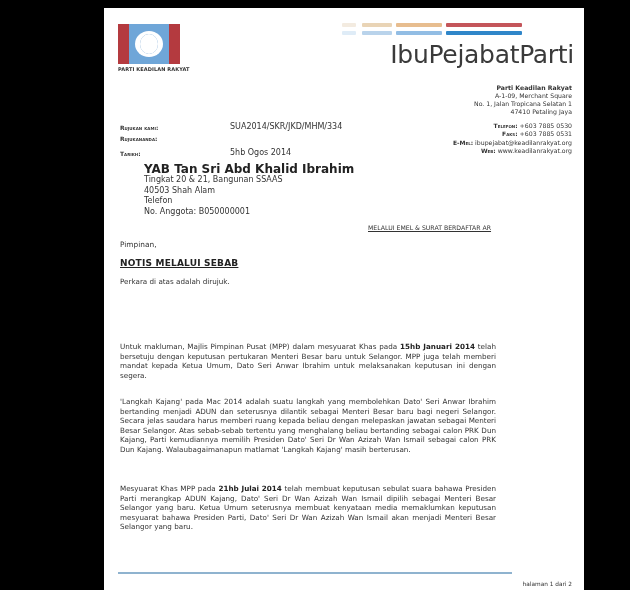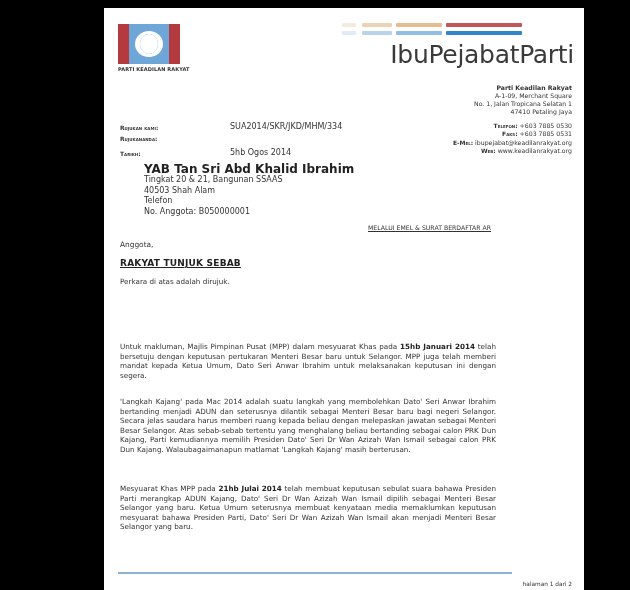--- a/index.html
+++ b/index.html
@@ -88,22 +88,22 @@
 
   <div class="abs addressee">
     <div class="name">YAB Tan Sri Abd Khalid Ibrahim</div>
     <div>Tingkat 20 &amp; 21, Bangunan SSAAS</div>
     <div>40503 Shah Alam</div>
     <div>Telefon</div>
     <div>No. Anggota: B050000001</div>
   </div>
 
   <div class="abs via">MELALUI EMEL &amp; SURAT BERDAFTAR AR</div>
-  <div class="abs salut">Anggota,</div>
-  <div class="abs title">RAKYAT TUNJUK SEBAB</div>
+  <div class="abs salut">Pimpinan,</div>
+  <div class="abs title">NOTIS MELALUI SEBAB</div>
 
   <div class="abs para" style="top:269px;">Perkara di atas adalah dirujuk.</div>
   <div class="abs para" style="top:334px;"><span>Untuk makluman, Majlis Pimpinan Pusat (MPP) dalam mesyuarat Khas pada </span><b>15hb Januari 2014</b><span> telah bersetuju dengan keputusan pertukaran Menteri Besar baru untuk Selangor. MPP juga telah memberi mandat kepada Ketua Umum, Dato Seri  Anwar Ibrahim untuk melaksanakan keputusan ini dengan segera.</span></div>
   <div class="abs para" style="top:389px;">'Langkah Kajang' pada Mac 2014 adalah suatu langkah yang membolehkan Dato' Seri Anwar Ibrahim bertanding menjadi ADUN dan seterusnya dilantik sebagai Menteri Besar baru bagi negeri Selangor. Secara jelas saudara harus memberi ruang kepada beliau dengan melepaskan jawatan sebagai Menteri Besar Selangor. Atas sebab-sebab tertentu yang menghalang beliau bertanding sebagai calon PRK Dun Kajang, Parti kemudiannya memilih Presiden Dato' Seri Dr Wan Azizah Wan Ismail sebagai calon PRK Dun Kajang. Walaubagaimanapun matlamat 'Langkah Kajang' masih berterusan.</div>
   <div class="abs para" style="top:476px;"><span>Mesyuarat Khas MPP pada </span><b>21hb Julai 2014</b><span> telah membuat keputusan sebulat suara bahawa Presiden Parti merangkap ADUN Kajang, Dato' Seri Dr Wan Azizah Wan Ismail dipilih sebagai Menteri Besar Selangor yang baru. Ketua Umum seterusnya membuat kenyataan media memaklumkan keputusan mesyuarat bahawa Presiden Parti, Dato' Seri Dr Wan Azizah Wan Ismail akan menjadi Menteri Besar Selangor yang baru.</span></div>
 
   <div class="abs footline"></div>
   <div class="abs pagenum">halaman 1 dari 2</div>
 </div>
 

